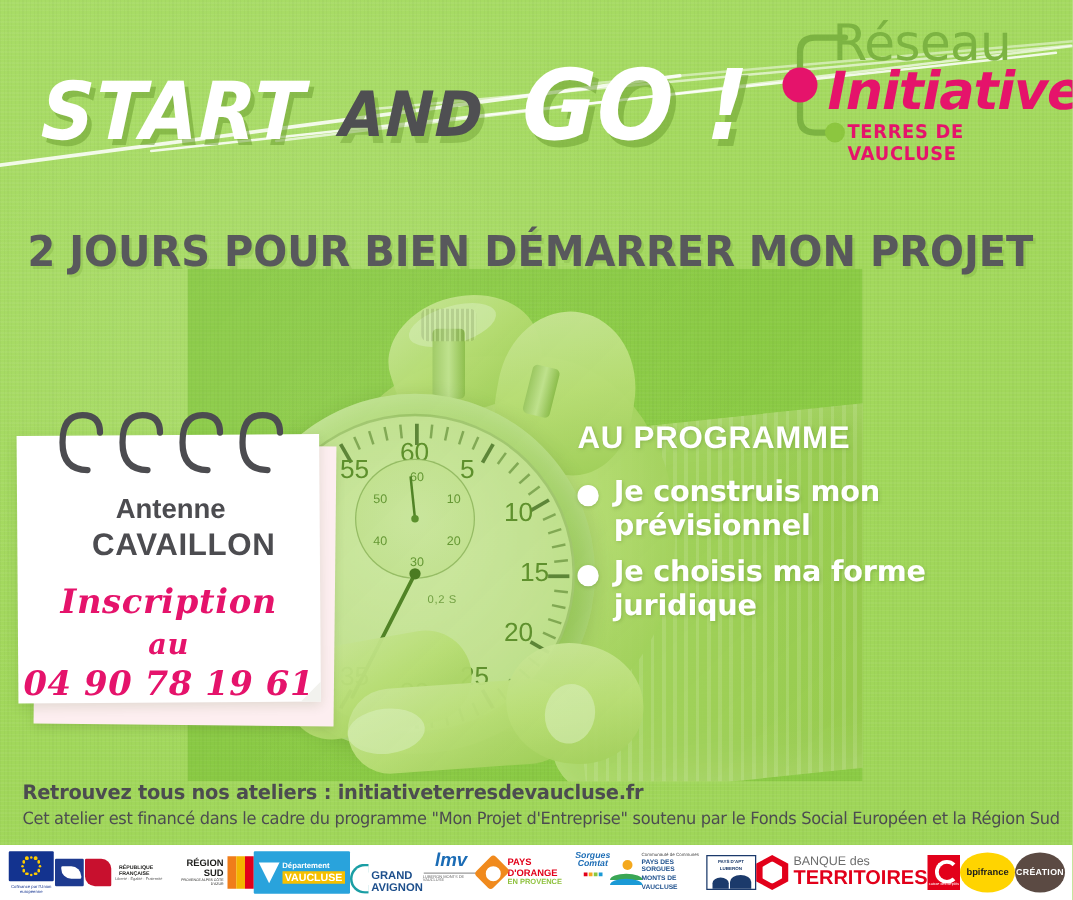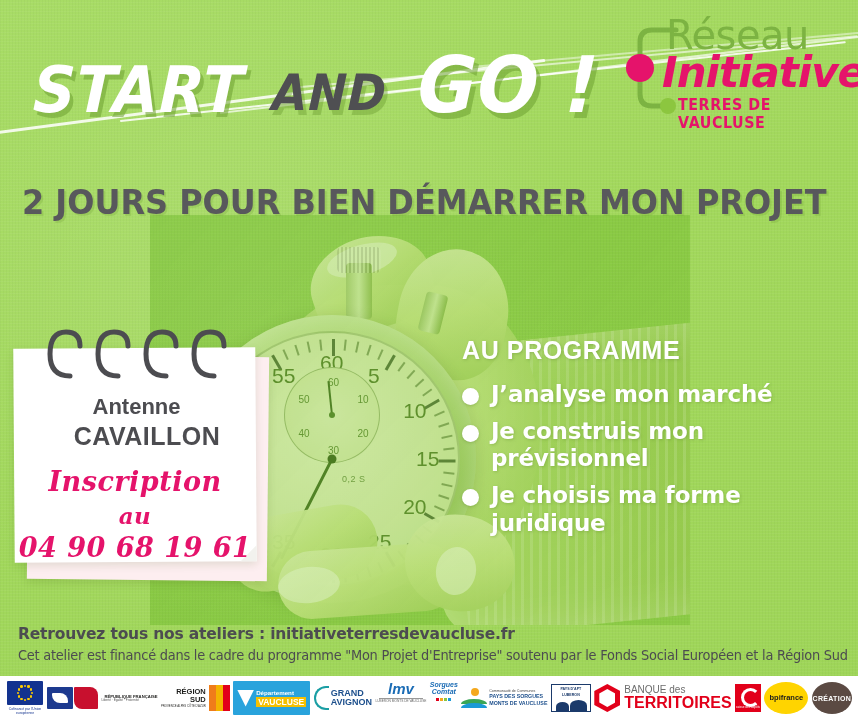--- a/index.html
+++ b/index.html
@@ -292,21 +292,21 @@
   .region-sud{ display:flex; align-items:center; }
   .rs-txt{ font-size:7.5px; font-weight:700; color:#1d1d1b; line-height:1.1; text-align:right; margin-right:3px;}
   .rs-bars{ display:flex; height:26px; }
   .rs-bars span{ width:7px; height:26px; display:block; }
 
   .dept-vaucluse{ background:#29a3dc; padding:3px 4px; display:flex; align-items:center; border-radius:1px;}
   .dv-v{ width:17px; height:17px; background:#fff; clip-path:polygon(0 0,100% 0,50% 100%); margin-right:2px;}
   .dv-txt{ color:#fff; font-size:6.2px; font-weight:700; line-height:1.2; }
   .dv-txt .big{ font-size:8.5px; display:block; color:#fff; background:#f6c000; padding:0 2px; }
 
-  .grand-avignon{ display:flex; align-items:center; }
+  .grand-avignon{ display:flex; align-items:flex-end; }
   .ga-arc{ width:15px; height:24px; border:2px solid #1a9ea4; border-right:0; border-radius:14px 0 0 14px; }
   .ga-txt{ font-size:9px; font-weight:700; color:#1d4f8c; line-height:1.05; margin-left:2px; }
 
   .lmv{ display:flex; flex-direction:column; align-items:center; }
   .lmv-mark{ font-size:15px; color:#1b6cb5; font-weight:700; font-style:italic; line-height:1; }
   .lmv-line{ width:44px; height:1px; background:#999; margin-top:2px; }
   .lmv-sub{ font-size:3.2px; color:#666; margin-top:1px; }
 
   .orange-logo{ display:flex; align-items:center; }
   .or-mark{ width:22px; height:22px; background:#f08a1d; transform:rotate(45deg); border-radius:3px; position:relative; }
@@ -501,30 +501,26 @@
         <path d="M26 50 Q6 50 6 28 Q6 6 22 6 Q36 6 36 20"></path>
         <path d="M74 50 Q54 50 54 28 Q54 6 70 6 Q84 6 84 20"></path>
         <path d="M122 50 Q102 50 102 28 Q102 6 118 6 Q132 6 132 20"></path>
         <path d="M170 50 Q150 50 150 28 Q150 6 166 6 Q180 6 180 20"></path>
       </g>
     </svg>
     <div id="note-antenne">Antenne</div>
     <div id="note-city">CAVAILLON</div>
     <div class="note-script" id="note-au">au</div>
     <div class="note-script" id="note-inscription">Inscription</div>
-    <div class="note-script" id="note-phone">04 90 68 19 61</div>
+    <div class="note-script" id="note-phone">04 90 78 19 61</div>
   </div>
 
   <div id="programme">
     <div id="prog-title">AU PROGRAMME</div>
     <div id="prog-list">
-        <div class="prog-item">
-          <span class="bullet"></span>
-          <span class="prog-text">J’analyse mon marché</span>
-        </div>
         <div class="prog-item">
           <span class="bullet"></span>
           <span class="prog-text">Je construis mon prévisionnel</span>
         </div>
         <div class="prog-item">
           <span class="bullet"></span>
           <span class="prog-text">Je choisis ma forme juridique</span>
         </div>
       </div>
   </div>
@@ -595,20 +591,27 @@
         <div>AVIGNON</div>
       </div>
     </div>
 
     <div class="plogo lmv">
       <div class="lmv-mark plogo-txt">lmv</div>
       <div class="lmv-line"></div>
       <div class="lmv-sub plogo-txt">LUBERON MONTS DE VAUCLUSE</div>
     </div>
 
+    <div class="plogo orange-logo">
+      <div class="or-mark"></div>
+      <div class="or-txt plogo-txt">
+        <div>PAYS D'ORANGE</div>
+        <div class="or-sub">EN PROVENCE</div>
+      </div>
+    </div>
 
     <div class="plogo sorgues">
       <div class="sg-txt plogo-txt">Sorgues</div>
       <div class="sg-txt plogo-txt">Comtat</div>
       <div class="sg-dots">
         <i style="background:#e2001a"></i>
           <i style="background:#f4a81d"></i>
           <i style="background:#8cc63f"></i>
           <i style="background:#1b9ad6"></i>
       </div>

